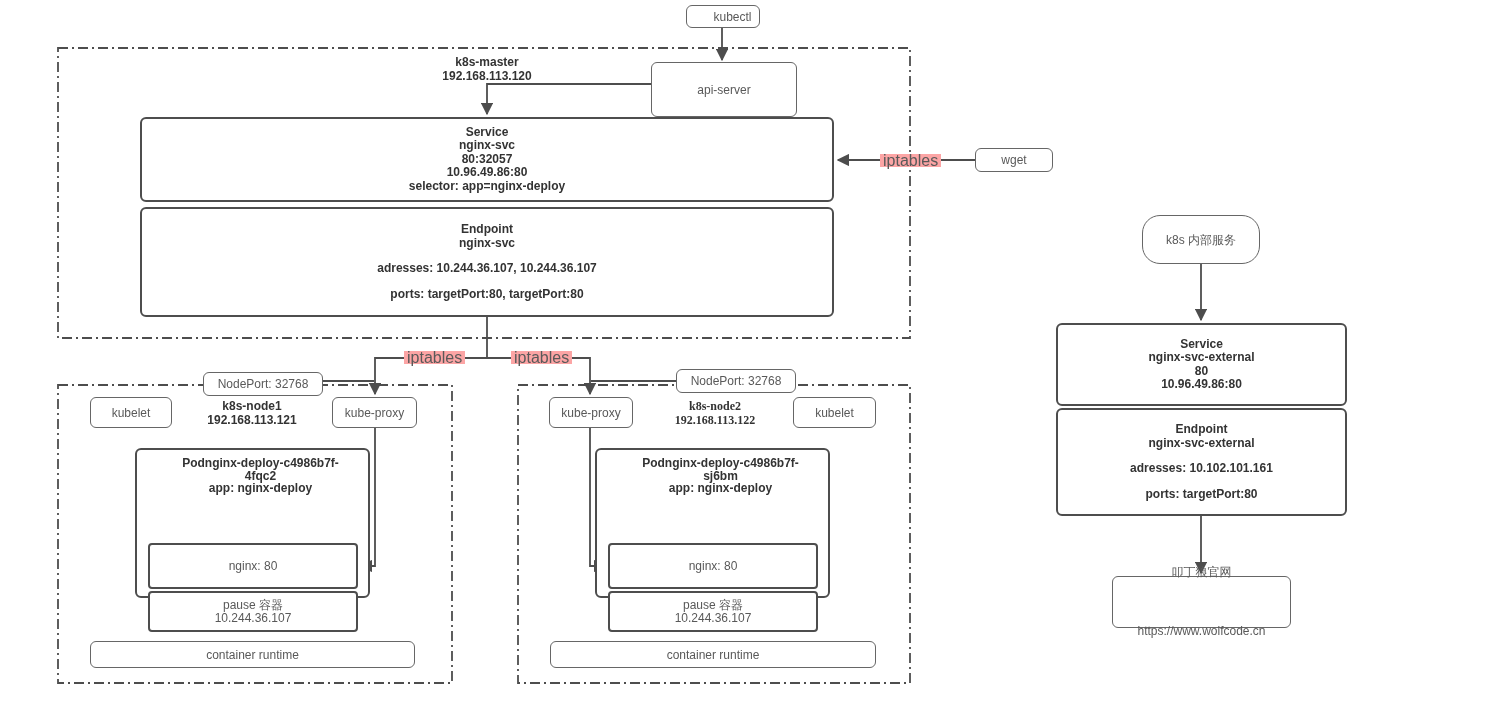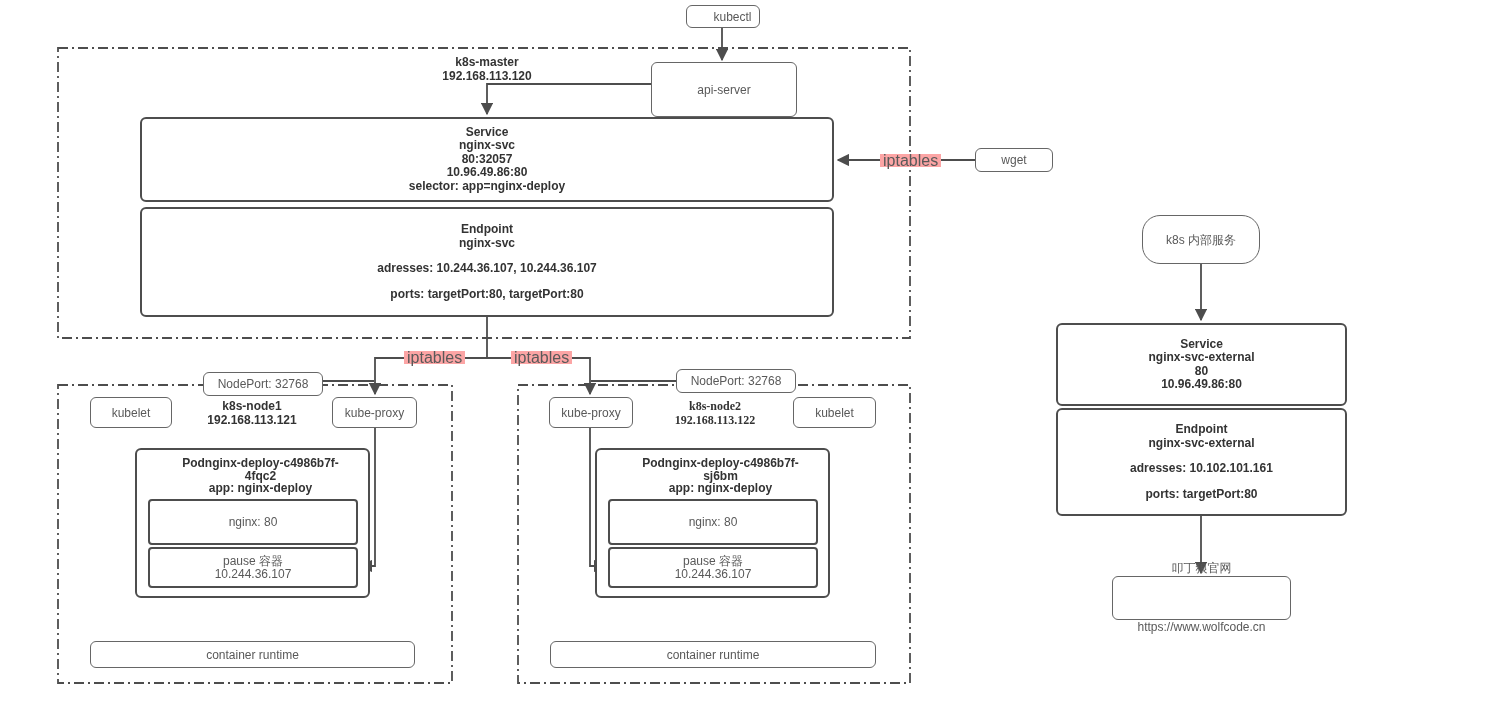--- a/index.html
+++ b/index.html
@@ -13,21 +13,21 @@
   #wires { position:absolute; left:0; top:0; z-index:1; }
   .box {
     position:absolute; z-index:2;
     background:#fff; border:1.6px solid #595959; border-radius:6px;
     display:flex; flex-direction:column; align-items:center; justify-content:center;
     text-align:center; line-height:14px;
   }
   .thin { border-width:1.3px; border-color:#666; }
   .bold-box { border-width:2px; border-color:#4d4d4d; }
   .b { font-weight:700; color:#333; }
-  .g { color:#595959; }
+  .g { color:#595959;margin-top:44px; }
   .lbl {
     position:absolute; z-index:3; background:#fca5a5; padding:0 3px;
     color:#595959; font-size:16px; line-height:13px; text-align:left;
   }
   .hdr { position:absolute; z-index:3; text-align:center; line-height:13.5px; }
   .sp12 { margin-top:12px; }
   .pod-title { position:absolute; top:7px; left:16px; right:0; text-align:center; line-height:12.5px; z-index:2; }
 </style>
 </head>
 <body>
@@ -185,18 +185,18 @@
     <div>10.96.49.86:80</div>
   </div>
 
   <div class="box bold-box b" style="left:1056px;top:408px;width:291px;height:108px;line-height:13.5px;">
     <div>Endpoint</div>
     <div>nginx-svc-external</div>
     <div class="sp12">adresses: 10.102.101.161</div>
     <div class="sp12">ports: targetPort:80</div>
   </div>
 
-  <div class="box thin" style="left:1112px;top:576px;width:179px;height:44px;line-height:15px;gap:44px;">
+  <div class="box thin" style="left:1112px;top:576px;width:179px;height:52px;line-height:15px;gap:44px;">
     <div>叩丁狼官网</div>
     <div>https://www.wolfcode.cn</div>
   </div>
 
 </div>
 
 </body></html>

